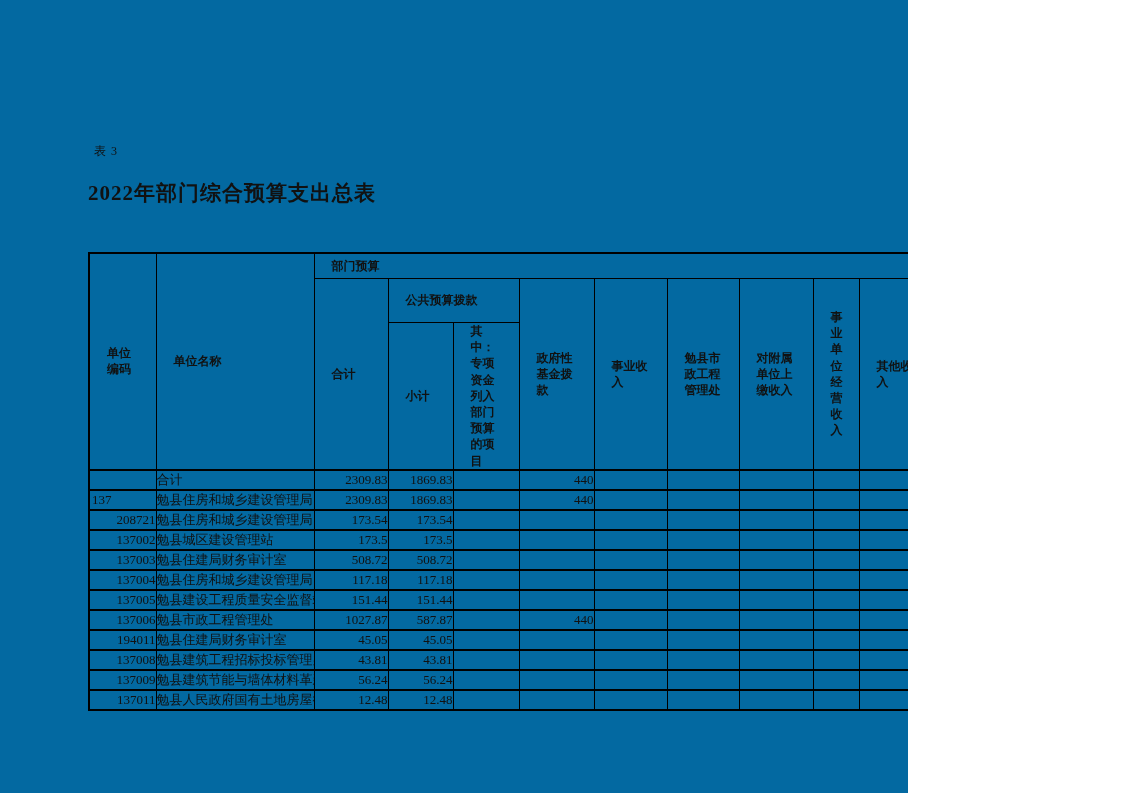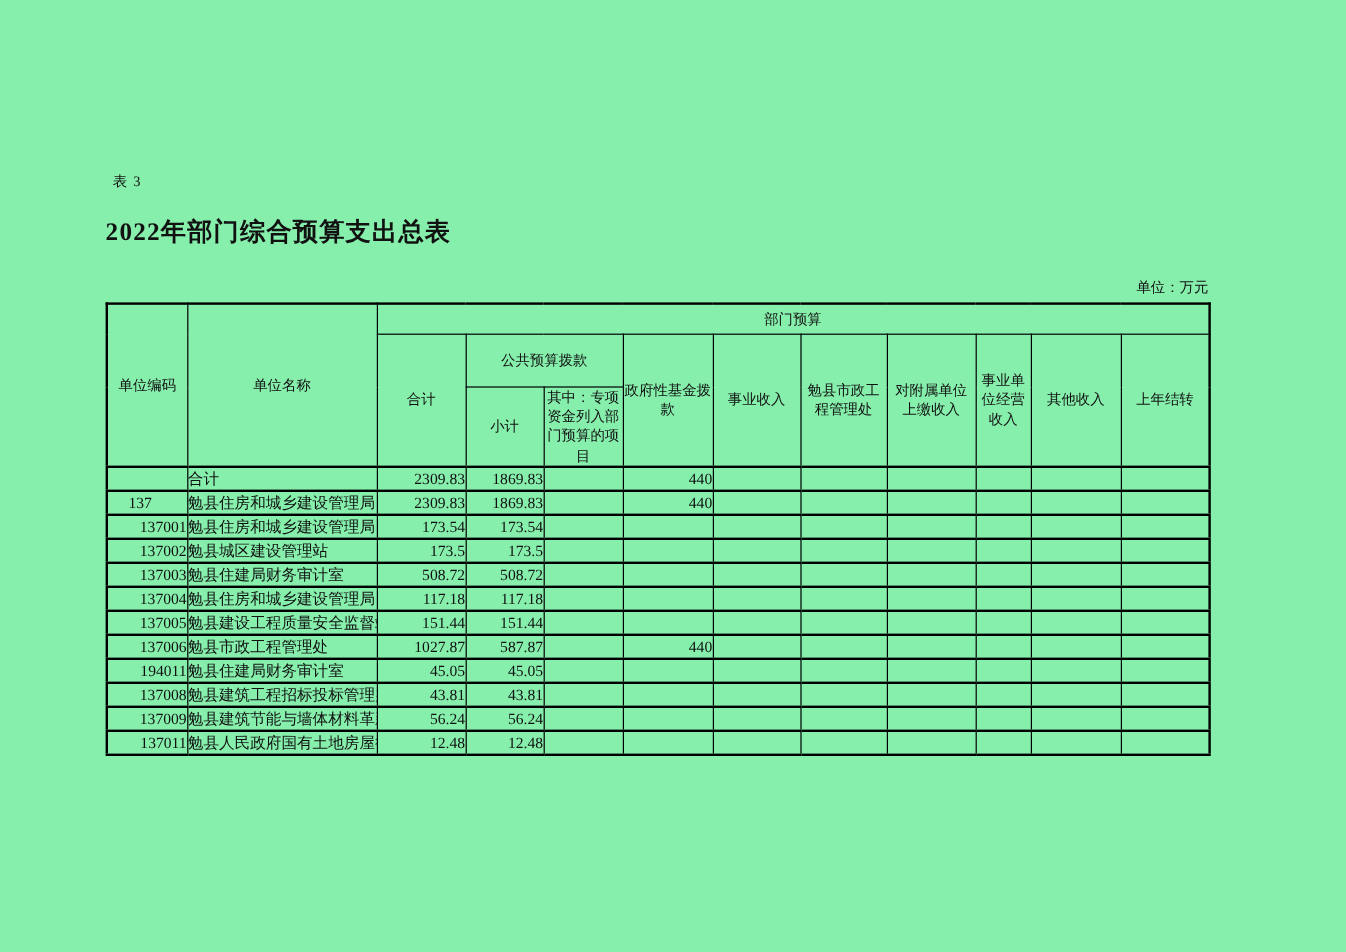--- a/index.html
+++ b/index.html
@@ -4,23 +4,23 @@
 <style>
   html, body {
     margin: 0;
     padding: 0;
     background: #ffffff;
     font-family: "Liberation Serif", "DejaVu Serif", serif;
     color: #111111;
   }
   .page {
     position: relative;
-    width: 1122px;
+    width: 908px;
     height: 793px;
-    background: #86efac;
+    background: #0369a1;
     overflow: hidden;
   }
   .table-label {
     position: absolute;
     left: 94px;
     top: 143px;
     font-size: 12px;
     letter-spacing: 1px;
   }
   .doc-title {
@@ -45,25 +45,25 @@
     position: absolute;
     left: 88px;
     top: 252px;
     width: 919px;
     border-collapse: collapse;
     table-layout: fixed;
     border: 2px solid #000;
   }
   table.budget thead th {
     border: 1px solid #000;
-    font-weight: normal;
+    font-weight: bold;
     font-size: 12px;
     line-height: 1.35;
-    padding: 0 1px;
-    text-align: center;
+    padding: 0 17px;
+    text-align: left;
     vertical-align: middle;
     word-break: break-all;
     overflow: hidden;
   }
   tr.h1 th { height: 24px; }
   tr.h2 th { height: 43px; }
   tr.h3 th { height: 61px; }
   th.narrow { font-size: 11px; padding: 0; }
   table.budget tbody td {
     border-left: 1px solid #000;
@@ -71,21 +71,21 @@
     border-top: 2px solid #000;
     border-bottom: 2px solid #000;
     height: 18px;
     font-size: 13px;
     padding: 0;
     vertical-align: middle;
     white-space: nowrap;
     overflow: hidden;
   }
   td.code { text-align: right; padding-right: 4px; }
-  td.code.align-left { text-align: left; padding-left: 17px; padding-right: 0; }
+  td.code.align-left { text-align: left; padding-left: 2px; padding-right: 0; }
   td.name { text-align: left; padding-left: 3px; }
   td.num  { text-align: right; padding-right: 2px; }
 </style>
 </head>
 <body>
 
 <div class="page">
 
   <div class="table-label">表 3</div>
 
@@ -153,21 +153,21 @@
           <td class="num"></td>
           <td class="num">440</td>
           <td class="num"></td>
           <td class="num"></td>
           <td class="num"></td>
           <td class="num"></td>
           <td class="num"></td>
           <td class="num"></td>
         </tr>
         <tr>
-          <td class="code">137001</td>
+          <td class="code">208721</td>
           <td class="name">勉县住房和城乡建设管理局</td>
           <td class="num">173.54</td>
           <td class="num">173.54</td>
           <td class="num"></td>
           <td class="num"></td>
           <td class="num"></td>
           <td class="num"></td>
           <td class="num"></td>
           <td class="num"></td>
           <td class="num"></td>

